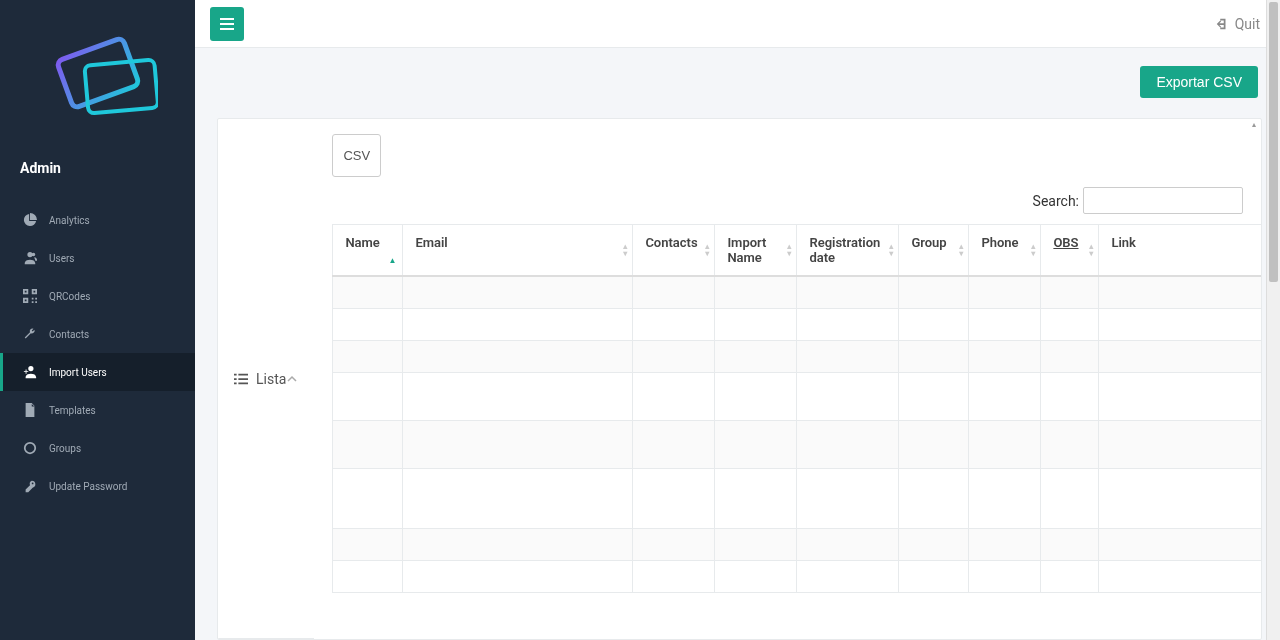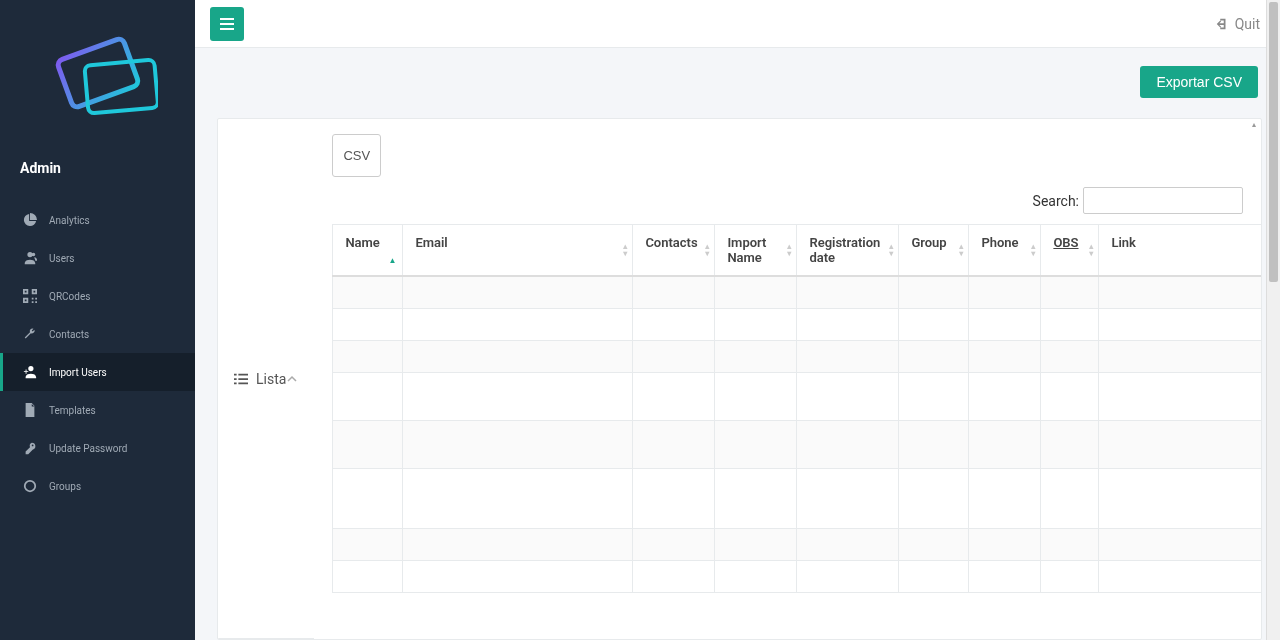--- a/index.html
+++ b/index.html
@@ -322,32 +322,32 @@
         <span class="icon">
           <svg width="14" height="14" viewBox="0 0 16 16">
               <path fill="currentColor" d="M3 0h7l3 3v13H3V0zm7 1v3h3"></path>
             </svg>
         </span>
         <span>Templates</span>
       </div>
       <div class="nav-item">
         <span class="icon">
           <svg width="14" height="14" viewBox="0 0 16 16">
+              <circle cx="8" cy="8" r="6" fill="none" stroke="currentColor" stroke-width="2"></circle>
+            </svg>
+        </span>
+        <span>Groups</span>
+      </div>
+      <div class="nav-item">
+        <span class="icon">
+          <svg width="14" height="14" viewBox="0 0 16 16">
               <path fill="currentColor" d="M10 2a4 4 0 0 1 1 7.9L6 15H3v-3l5-5A4 4 0 0 1 10 2zm1 2a1 1 0 1 0 0 2 1 1 0 0 0 0-2z"></path>
             </svg>
         </span>
         <span>Update Password</span>
-      </div>
-      <div class="nav-item">
-        <span class="icon">
-          <svg width="14" height="14" viewBox="0 0 16 16">
-              <circle cx="8" cy="8" r="6" fill="none" stroke="currentColor" stroke-width="2"></circle>
-            </svg>
-        </span>
-        <span>Groups</span>
       </div>
     </nav>
   </aside>
 
   <main class="main">
     <div class="topbar">
       <button class="menu-toggle">
         <svg width="14" height="12" viewBox="0 0 14 12">
             <path stroke="#fff" stroke-width="2" d="M0 1h14M0 6h14M0 11h14"></path>
           </svg>

